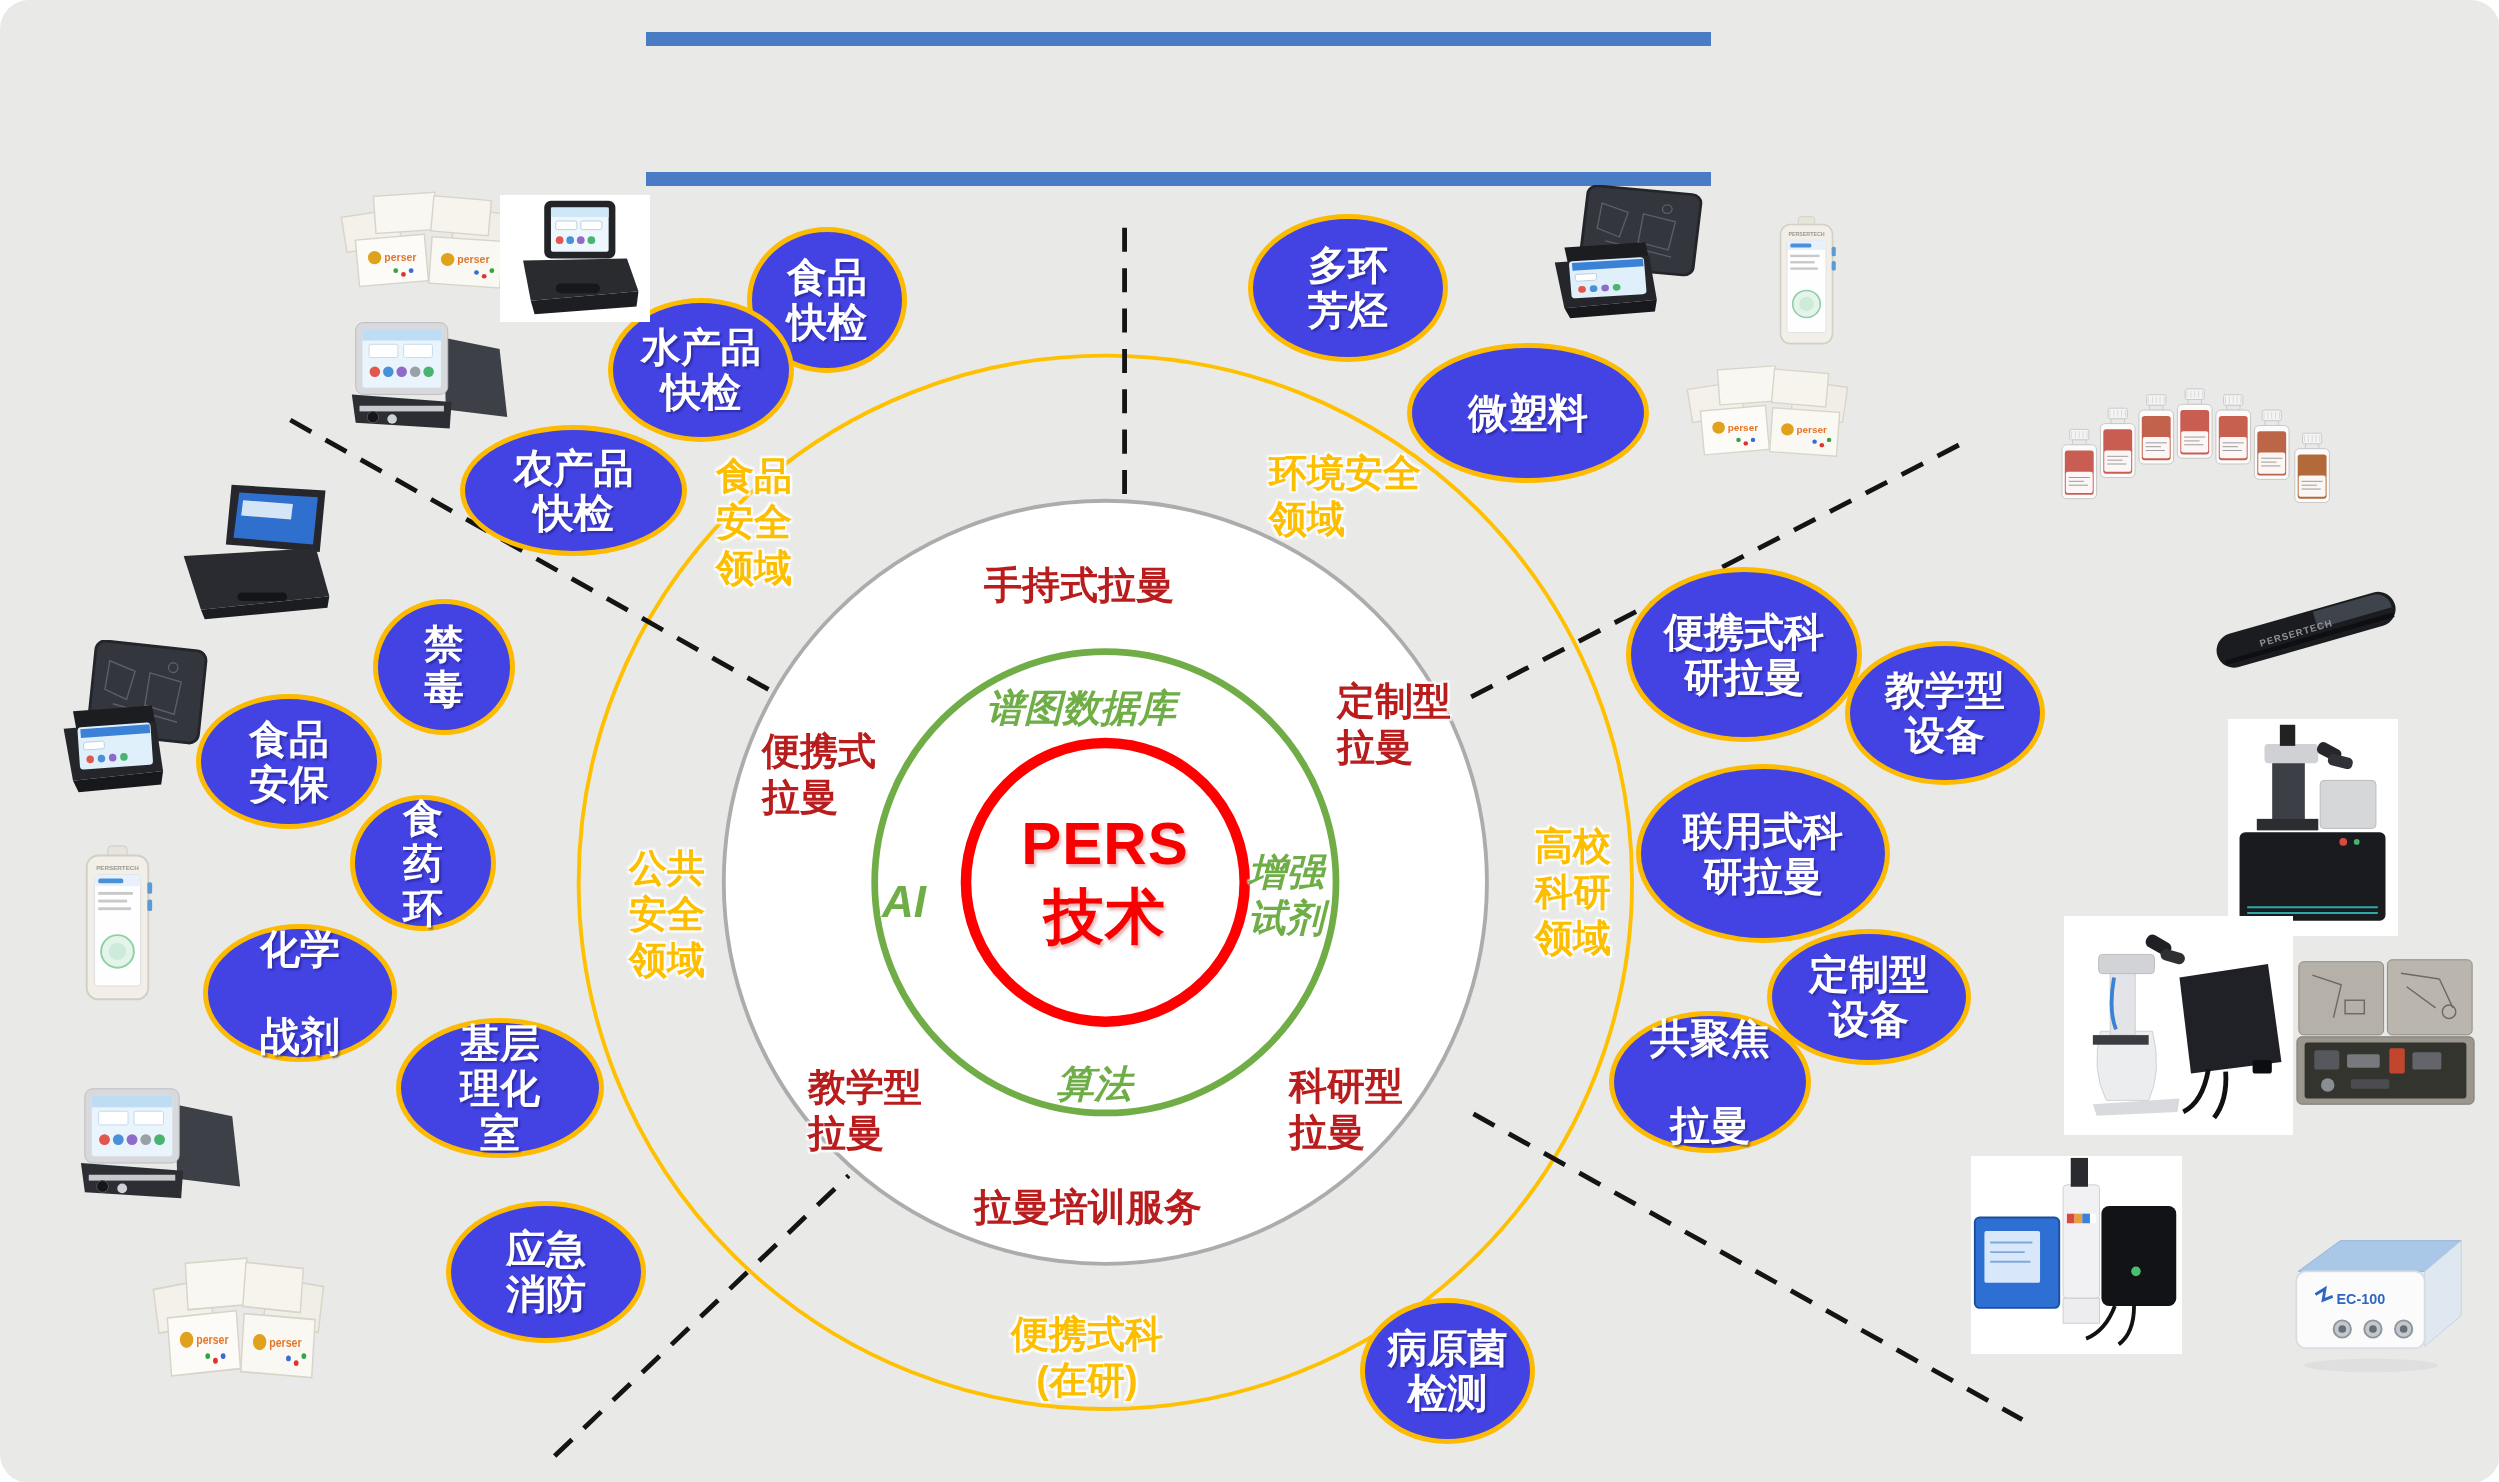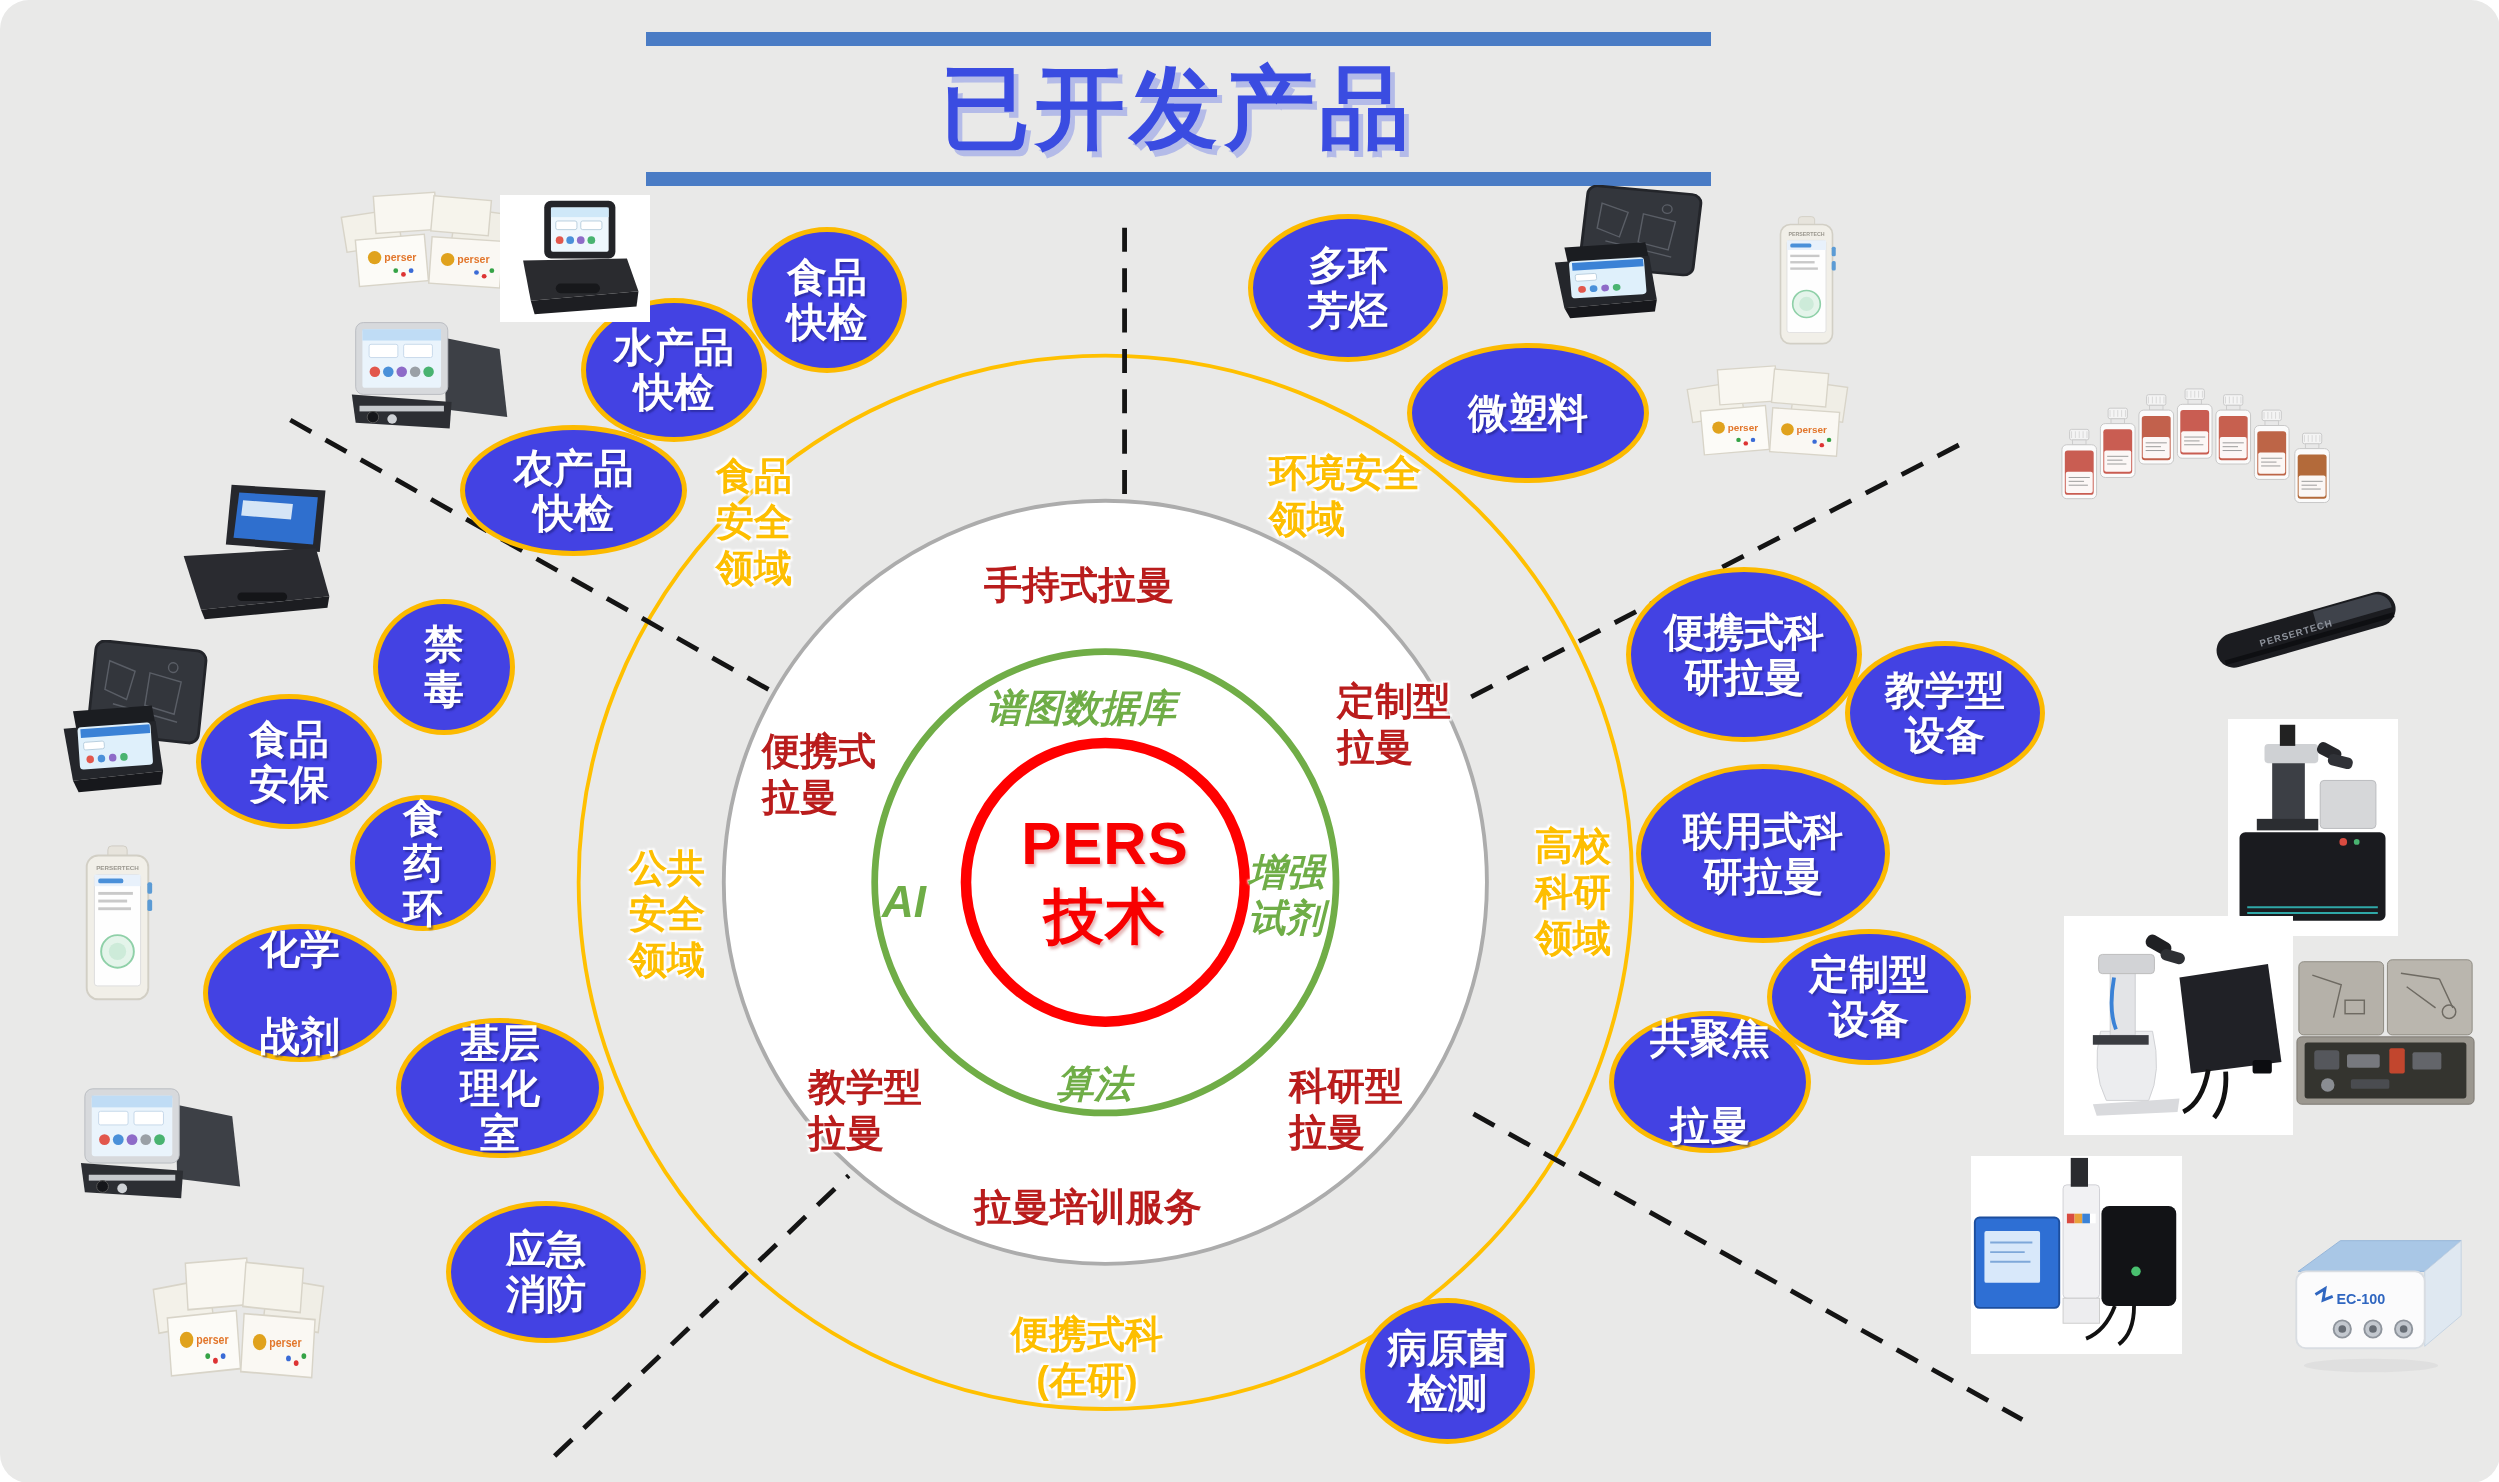--- a/index.html
+++ b/index.html
@@ -43,21 +43,20 @@
       <line x1="2038" y1="463" x2="1523" y2="729"></line>
       <line x1="577" y1="1515" x2="883" y2="1223"></line>
       <line x1="1533" y1="1159" x2="2104" y2="1477"></line>
     </g>
     <circle cx="1150" cy="918" r="397" fill="#ffffff" stroke="#acacac" stroke-width="4"></circle>
     <circle cx="1150" cy="918" r="240" fill="none" stroke="#70AD47" stroke-width="7"></circle>
     <circle cx="1150" cy="918" r="145" fill="none" stroke="#FF0000" stroke-width="11"></circle>
   </svg>
 
   <div class="bar" style="top:32px"></div>
-  <div class="title">已开发产品</div>
   <div class="bar" style="top:172px"></div>
 
   <div class="lbl cc pers" style="left:1105px;top:880px">
     <span>PERS</span>
     <span>技术</span>
   </div>
 
   <div class="lbl cc green" style="left:1081px;top:708px">
       <span>谱图数据库</span>
     </div>
@@ -117,21 +116,21 @@
   <div class="lbl cc gold" style="left:1087px;top:1357px">
     <span>便携式科</span>
       <span>(在研)</span>
   </div>
 
   <div id="bubble-layer">
       <div class="bubble" style="left: 747px; top: 227px; width: 160px; height: 146px;">
         <span>食品</span>
         <span>快检</span>
       </div>
-      <div class="bubble" style="left: 581px; top: 298px; width: 186px; height: 144px;">
+      <div class="bubble" style="left: 608px; top: 298px; width: 186px; height: 144px;">
         <span>水产品</span>
         <span>快检</span>
       </div>
       <div class="bubble" style="left: 460px; top: 425px; width: 227px; height: 131px;">
         <span>农产品</span>
         <span>快检</span>
       </div>
       <div class="bubble" style="left: 1248px; top: 214px; width: 200px; height: 148px;">
         <span>多环</span>
         <span>芳烃</span>

